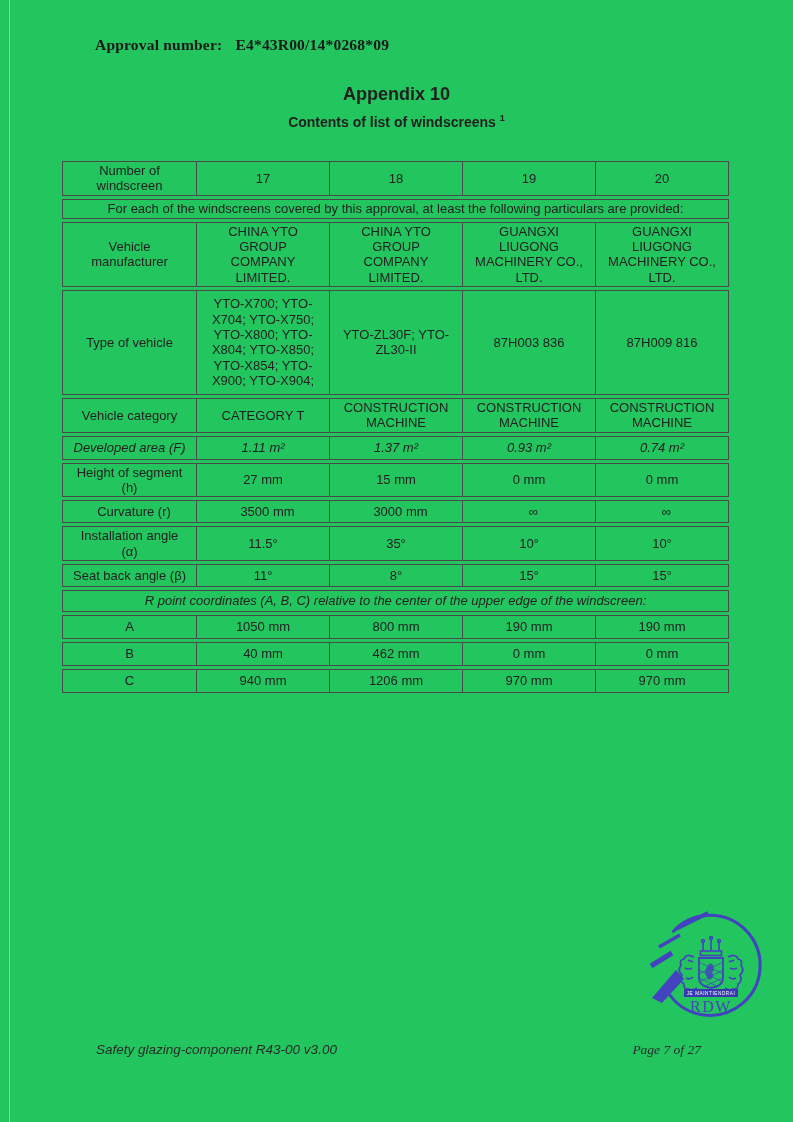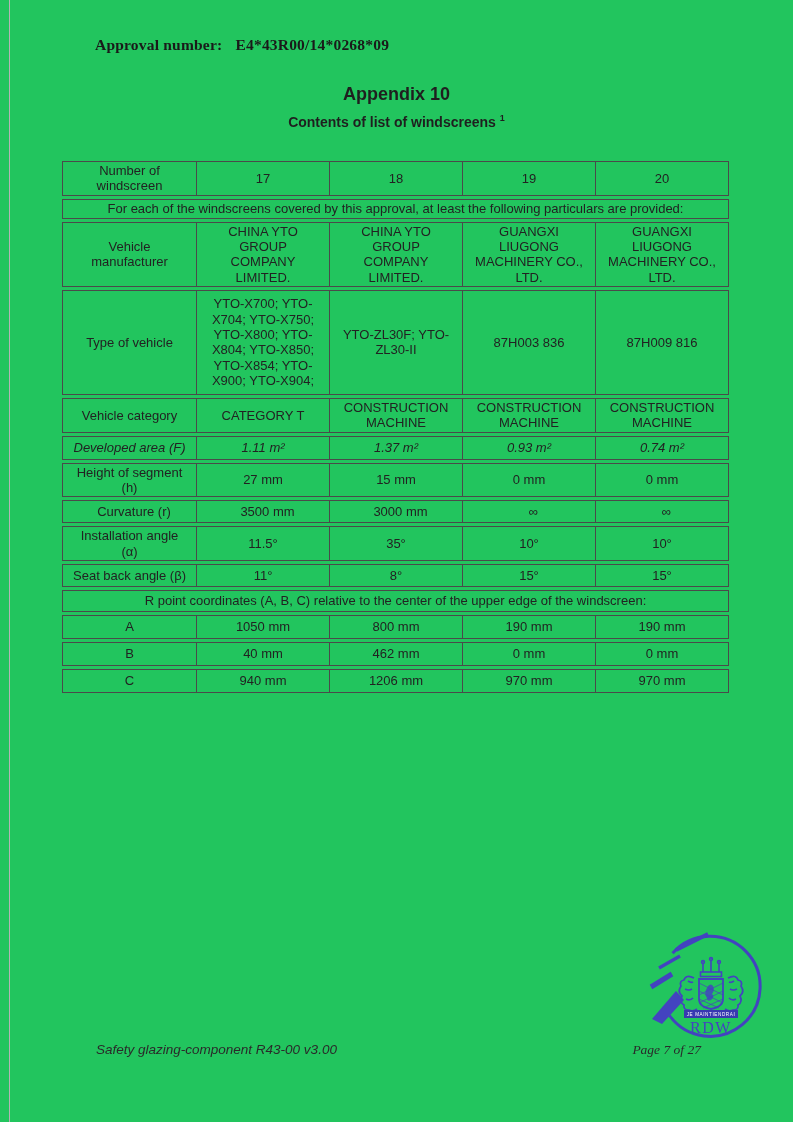--- a/index.html
+++ b/index.html
@@ -76,26 +76,26 @@
   tr.r-head td  { height: 30px; }
   tr.r-note td  { height: 16px; }
   tr.r-manu td  { height: 57px; }
   tr.r-type td  { height: 101px; }
   tr.r-cat td   { height: 27px; }
   tr.r-dev td   { height: 20px; font-style: italic; }
   tr.r-hseg td  { height: 25px; }
   tr.r-curv td  { height: 19px; padding-left: 12px; }
   tr.r-inst td  { height: 25px; }
   tr.r-seat td  { height: 19px; }
-  tr.r-note2 td { height: 18px; }
+  tr.r-note2 td { height: 18px; font-style: italic; }
   tr.r-abc td   { height: 20px; }
 
   .logo-wrap {
     position: absolute;
-    left: 644px; top: 929px;
+    left: 644px; top: 908px;
     width: 126px; height: 122px;
   }
   .footer-left {
     position: absolute;
     left: 96px; top: 1042px;
     font-family: Liberation Sans, sans-serif;
     font-style: italic;
     font-size: 13.5px;
     color: #2a2a2a;
   }

